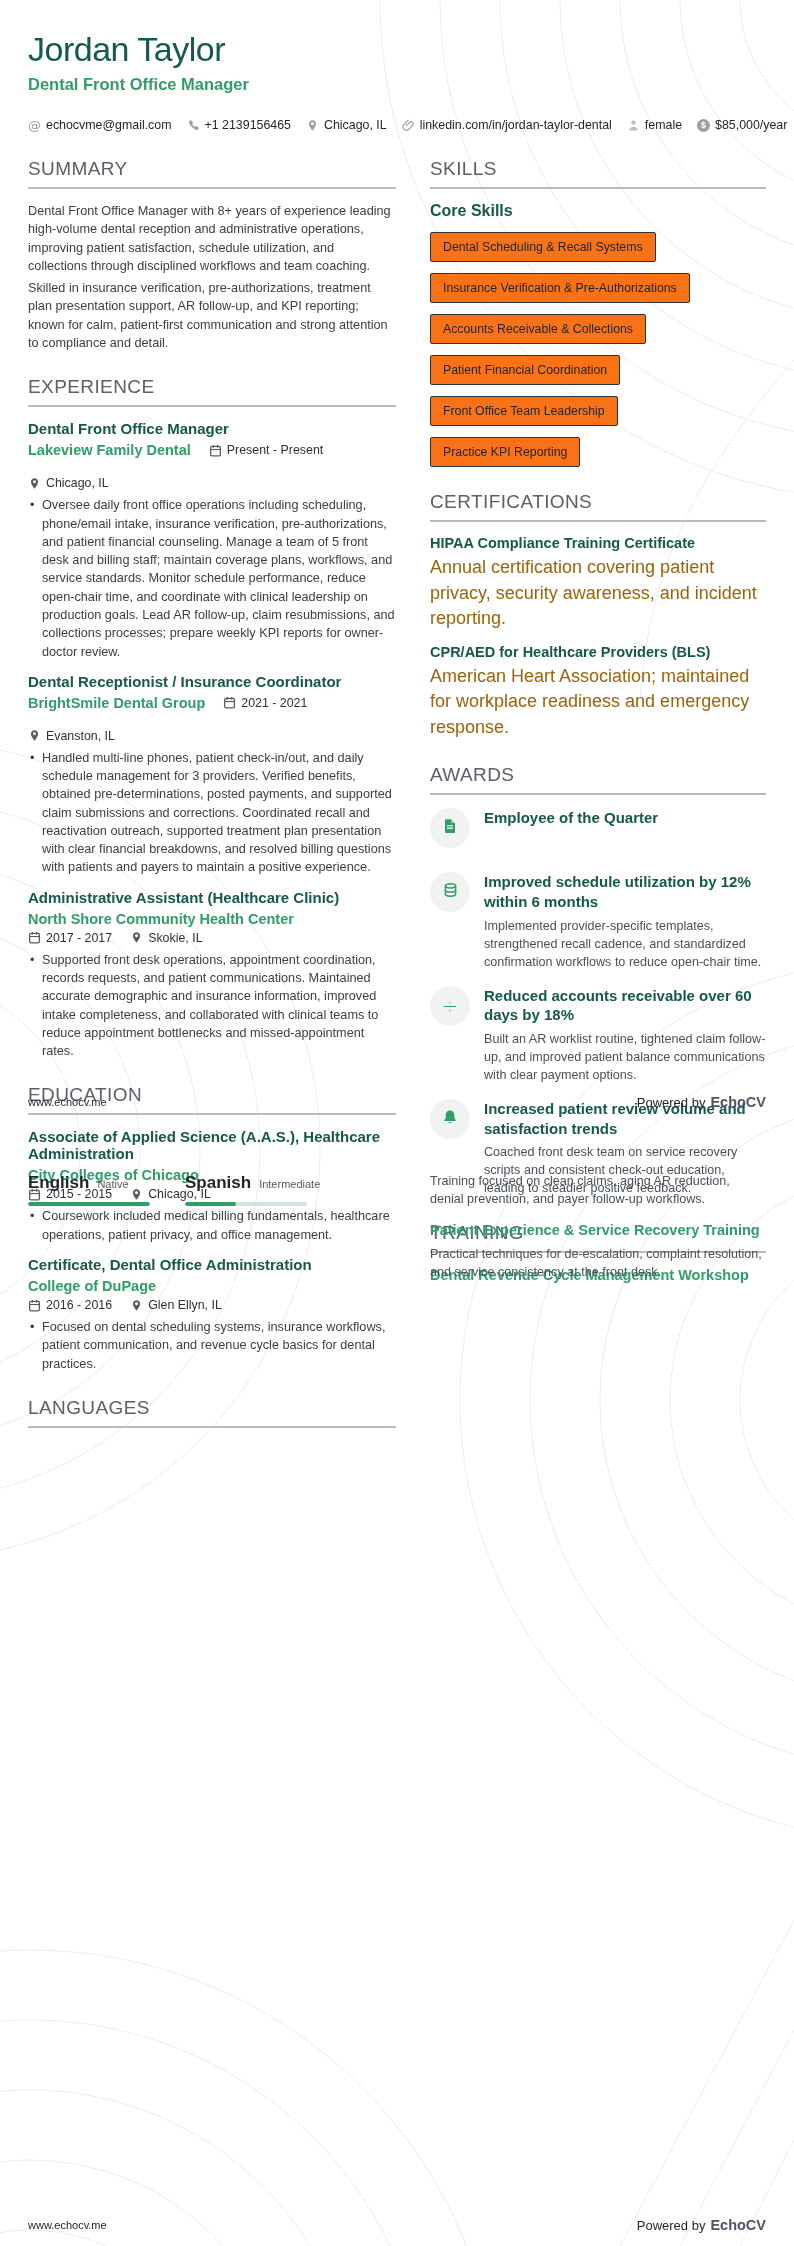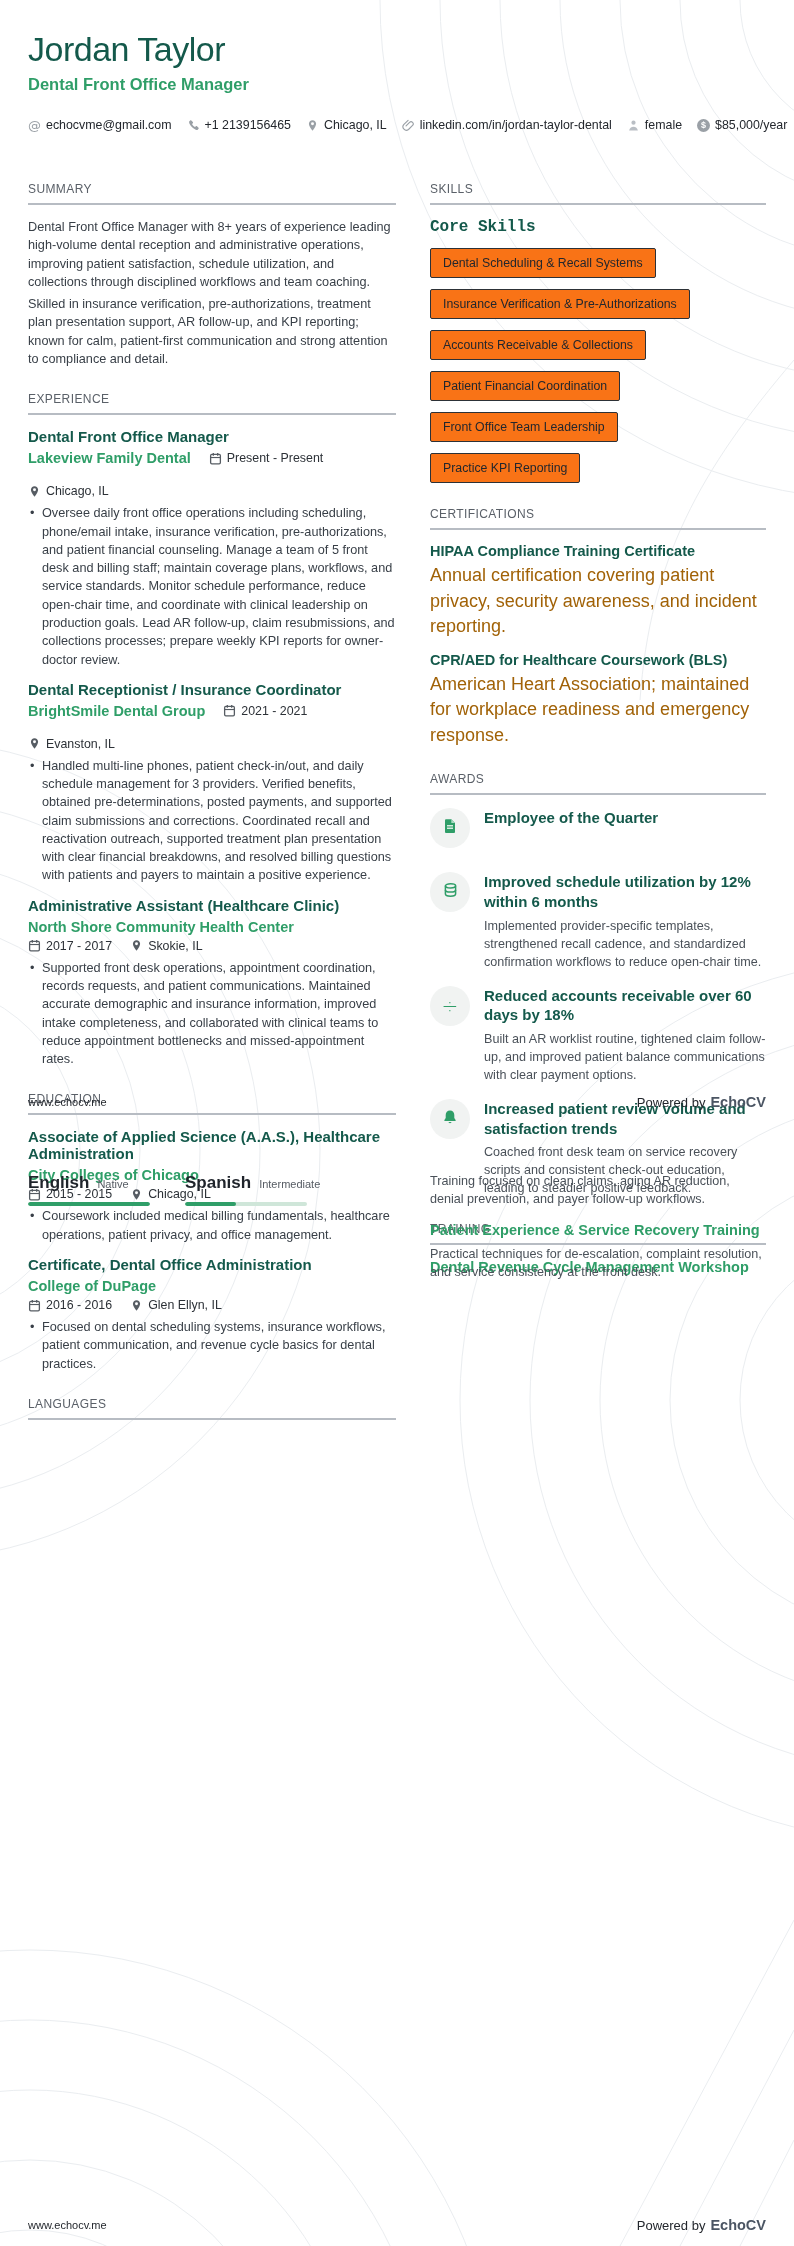--- a/index.html
+++ b/index.html
@@ -21,35 +21,35 @@
   .contact-item { display:flex; align-items:center; gap:5px; }
   .gicon { color:#9aa0a6; font-size:13px; line-height:1; display:inline-flex; align-items:center; font-family:"DejaVu Sans",sans-serif; }
   .coin { width:13px; height:13px; border-radius:50%; background:#9aa0a6; color:#fff; font-size:9px; display:inline-flex; align-items:center; justify-content:center; font-weight:700; }
 
   
   .columns { display:flex; gap:34px; margin-top:26px; }
   .col-left { flex:0 0 368px; width:368px; }
   .col-right { flex:1; min-width:0; }
 
   .sec { margin-bottom:24px; }
-  .sec-h { font-size:12px; font-weight:400; color:#5a6068; letter-spacing:0.4px; padding-bottom:7px; border-bottom:2px solid #b7bcc3; margin-bottom:13px;margin-top:24px; }
+  .sec-h { font-size:19px; font-weight:400; color:#5a6068; letter-spacing:0.4px; padding-bottom:7px; border-bottom:2px solid #b7bcc3; margin-bottom:13px; }
 
   .para { font-size:12.7px; line-height:1.44; color:#383f47; margin-bottom:4px; }
 
   .xp { margin-bottom:12px; }
   .xp-title { font-size:15px; font-weight:800; color:#14594b; margin-bottom:5px; }
   .xp-row { display:flex; align-items:center; gap:18px; margin-bottom:6px; flex-wrap:wrap; }
   .company { font-size:14.5px; font-weight:700; color:#2f9e68; }
   .meta { display:flex; align-items:center; gap:5px; font-size:12.4px; color:#2c3137; }
   .micon { display:inline-flex; align-items:center; }
   .bullet { position:relative; padding-left:14px; font-size:12.7px; line-height:1.44; color:#383f47; }
   .bullet::before { content:"•"; position:absolute; left:2px; top:0; color:#383f47; }
 
   
-  .group-h { font-size:16px; font-weight:700; color:#14594b; margin:2px 0 12px;font-family:Liberation Mono, monospace; }
+  .group-h { font-size:16px; font-weight:700; color:#14594b; margin:2px 0 12px; }
   .chip-row { margin-bottom:11px; }
   .chip { display:inline-block; border:1.4px solid #2c3137; border-radius:2px; background:#f97316; padding:7px 12px; font-size:12.3px; color:#23272d; }
 
   .cert { margin-bottom:12px; }
   .cert-title { font-size:14.5px; font-weight:800; color:#14594b; margin-bottom:4px; }
   .cert-desc { font-size:18px; color:#a16207; line-height:1.42; }
 
   .ach-row { display:flex; gap:14px; margin-bottom:14px; }
   .ach-badge { flex:0 0 40px; width:40px; height:40px; border-radius:50%; background:#f1f3f2; display:flex; align-items:center; justify-content:center; }
   .ach-title { font-size:15px; font-weight:800; color:#14594b; line-height:1.32; }
@@ -346,21 +346,21 @@
             <div class="chip-row"><span class="chip">Practice KPI Reporting</span></div>
           </div>
 
           <div class="sec">
             <div class="sec-h">CERTIFICATIONS</div>
             <div class="cert">
               <div class="cert-title">HIPAA Compliance Training Certificate</div>
               <div class="cert-desc">Annual certification covering patient privacy, security awareness, and incident reporting.</div>
             </div>
             <div class="cert">
-              <div class="cert-title">CPR/AED for Healthcare Coursework (BLS)</div>
+              <div class="cert-title">CPR/AED for Healthcare Providers (BLS)</div>
               <div class="cert-desc">American Heart Association; maintained for workplace readiness and emergency response.</div>
             </div>
           </div>
 
           <div class="sec">
             <div class="sec-h">AWARDS</div>
             <div class="ach-row">
               <div class="ach-badge">
                 <span>
                   <svg width="16" height="16" viewBox="0 0 16 16">

